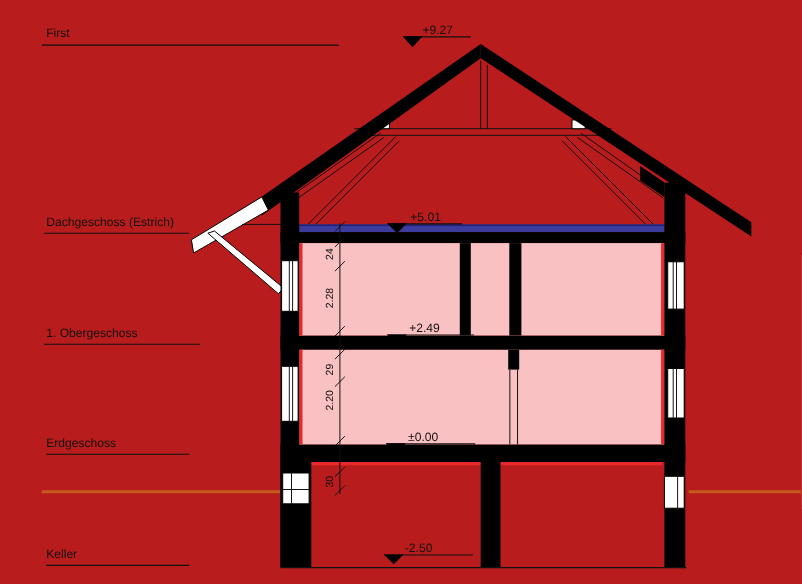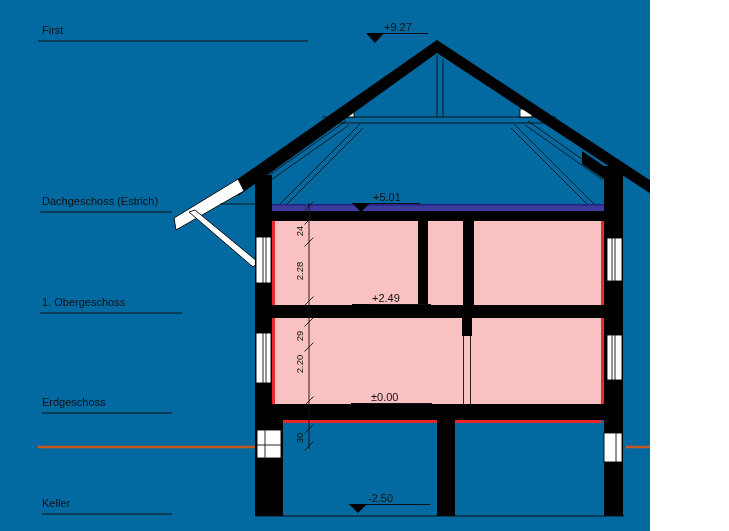--- a/index.html
+++ b/index.html
@@ -1,16 +1,16 @@
 <!DOCTYPE html>
 <html><head>
 <meta charset="utf-8">
 <style>
   html,body { margin:0; padding:0; background:#ffffff; }
-  .stage { position:relative; width:650px; height:531px; background:#0369a1; overflow:hidden; }
+  .stage { position:relative; width:729px; height:531px; background:#b91c1c; overflow:hidden; }
   .stage svg { position:absolute; left:0; top:0; }
   svg text { font-family:"Liberation Sans","DejaVu Sans",sans-serif; fill:#111111; }
   .lbl  { font-size:11px; }
   .elev { font-size:11px; }
   .dim  { font-size:9.5px; }
   .thin { stroke:#111111; stroke-width:1; }
   .hair { stroke:#111111; stroke-width:0.9; fill:none; }
   .blk  { fill:#000000; }
   .wht  { fill:#ffffff; stroke:#000000; stroke-width:0.9; }
 </style>

